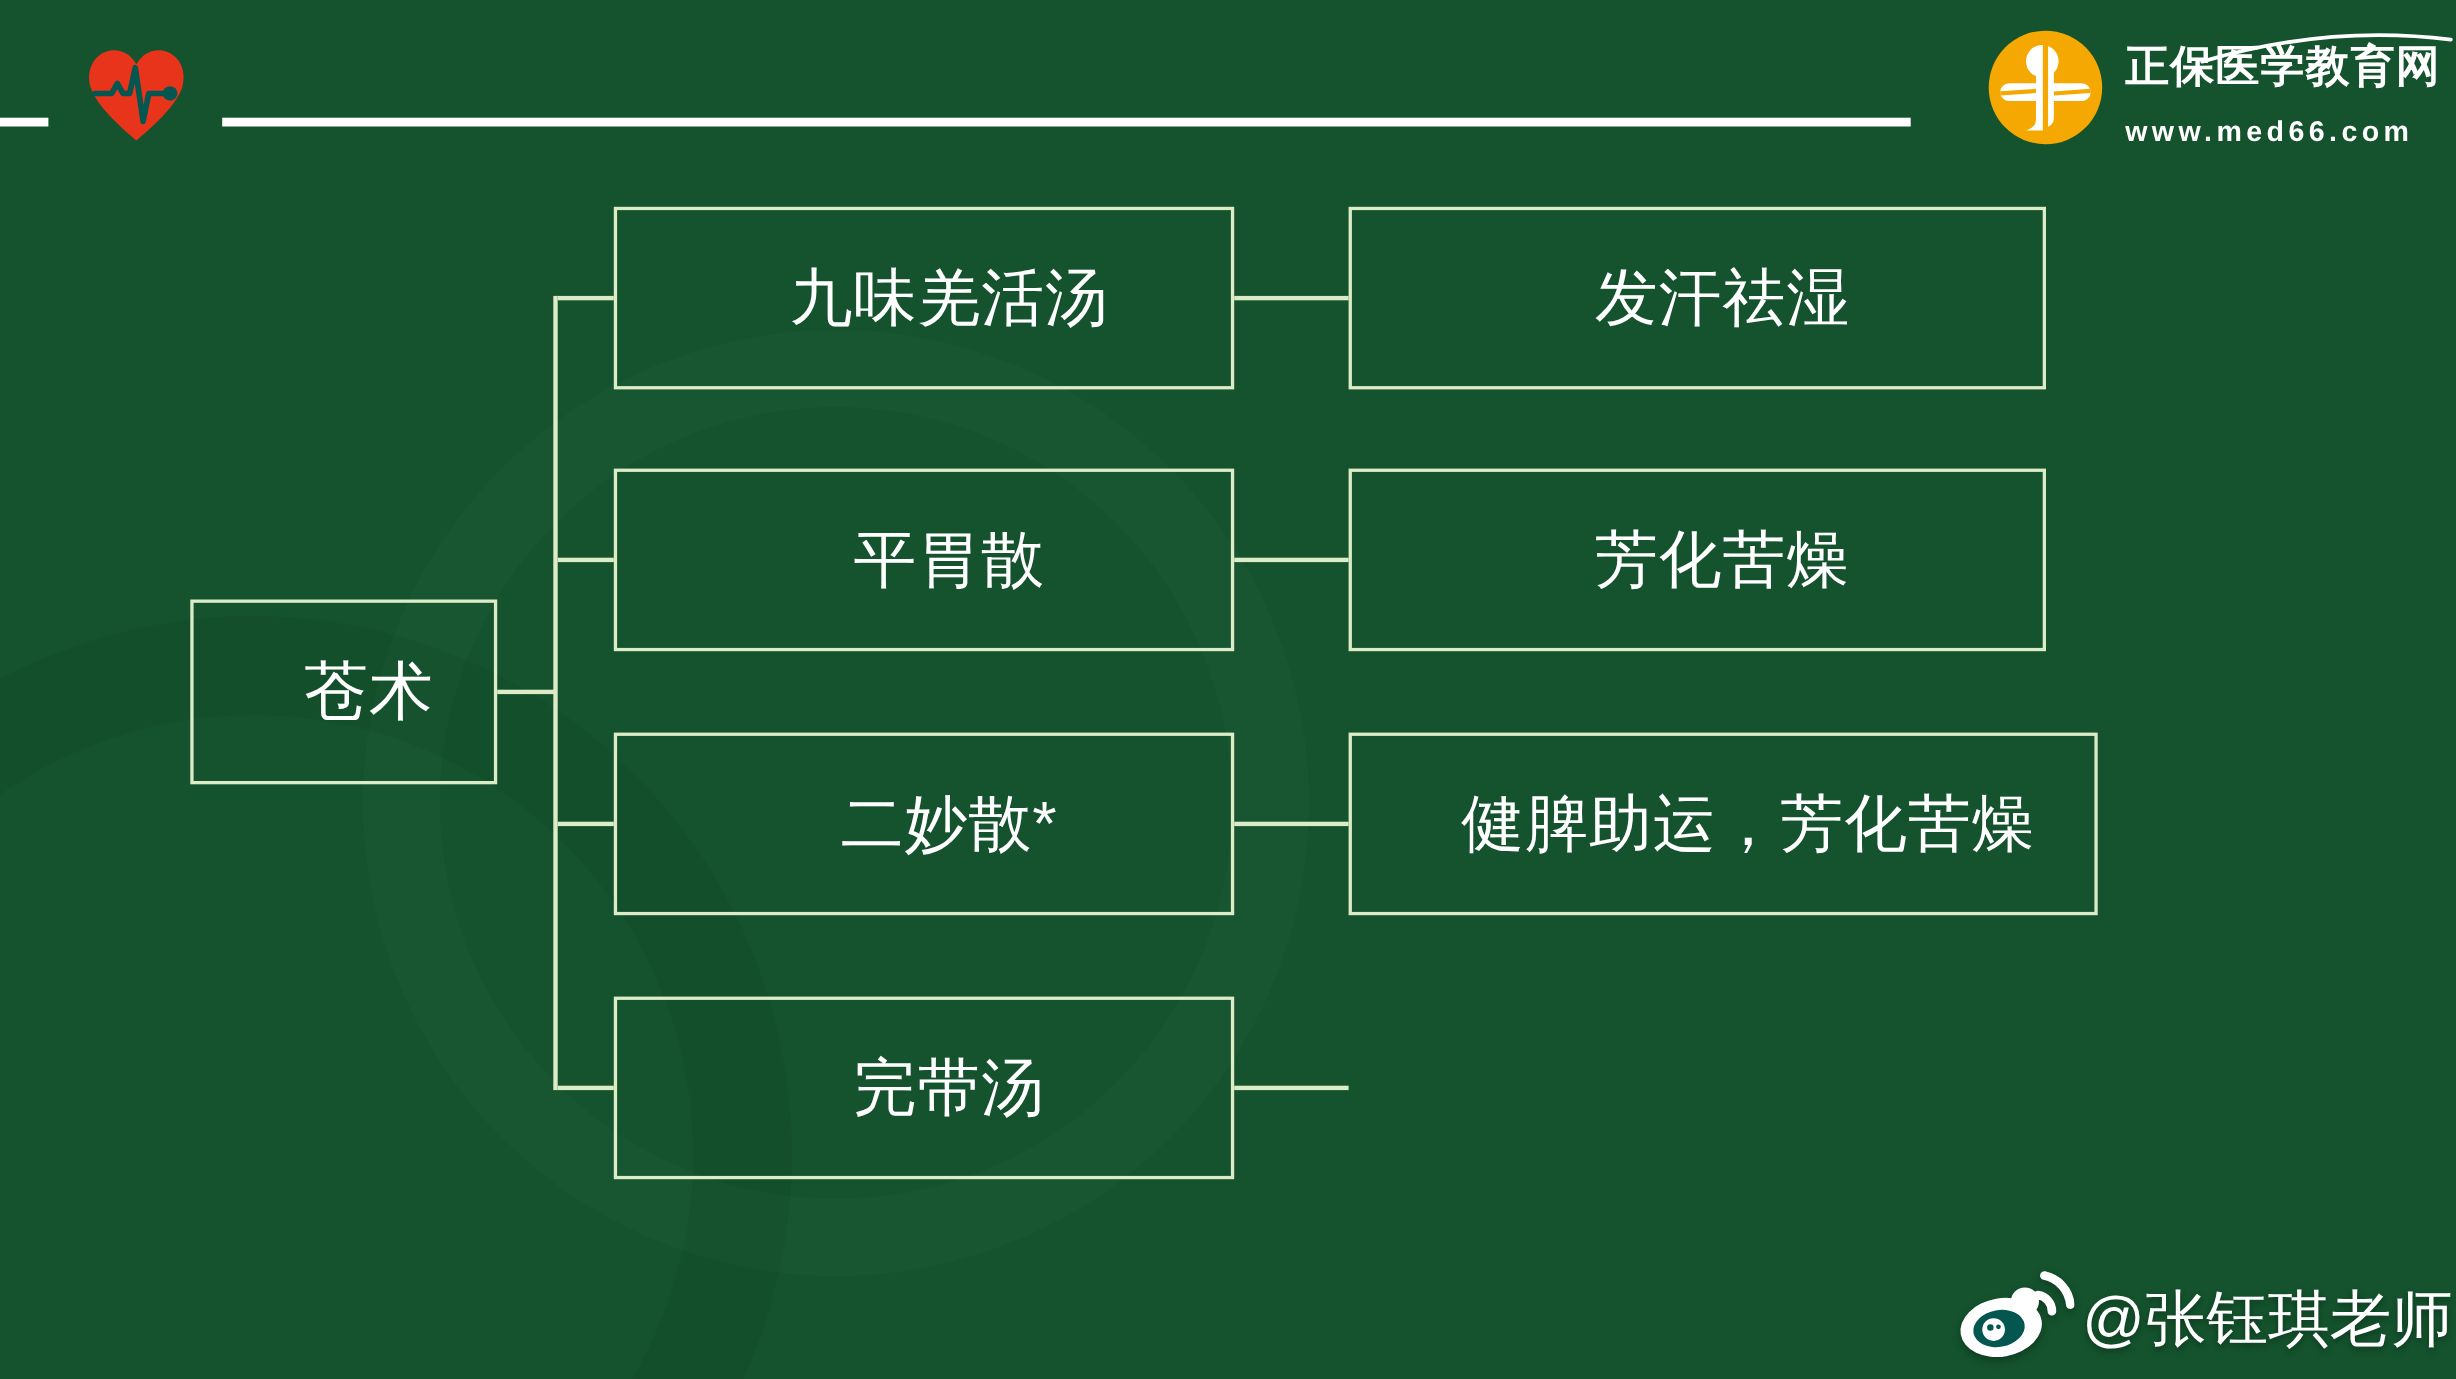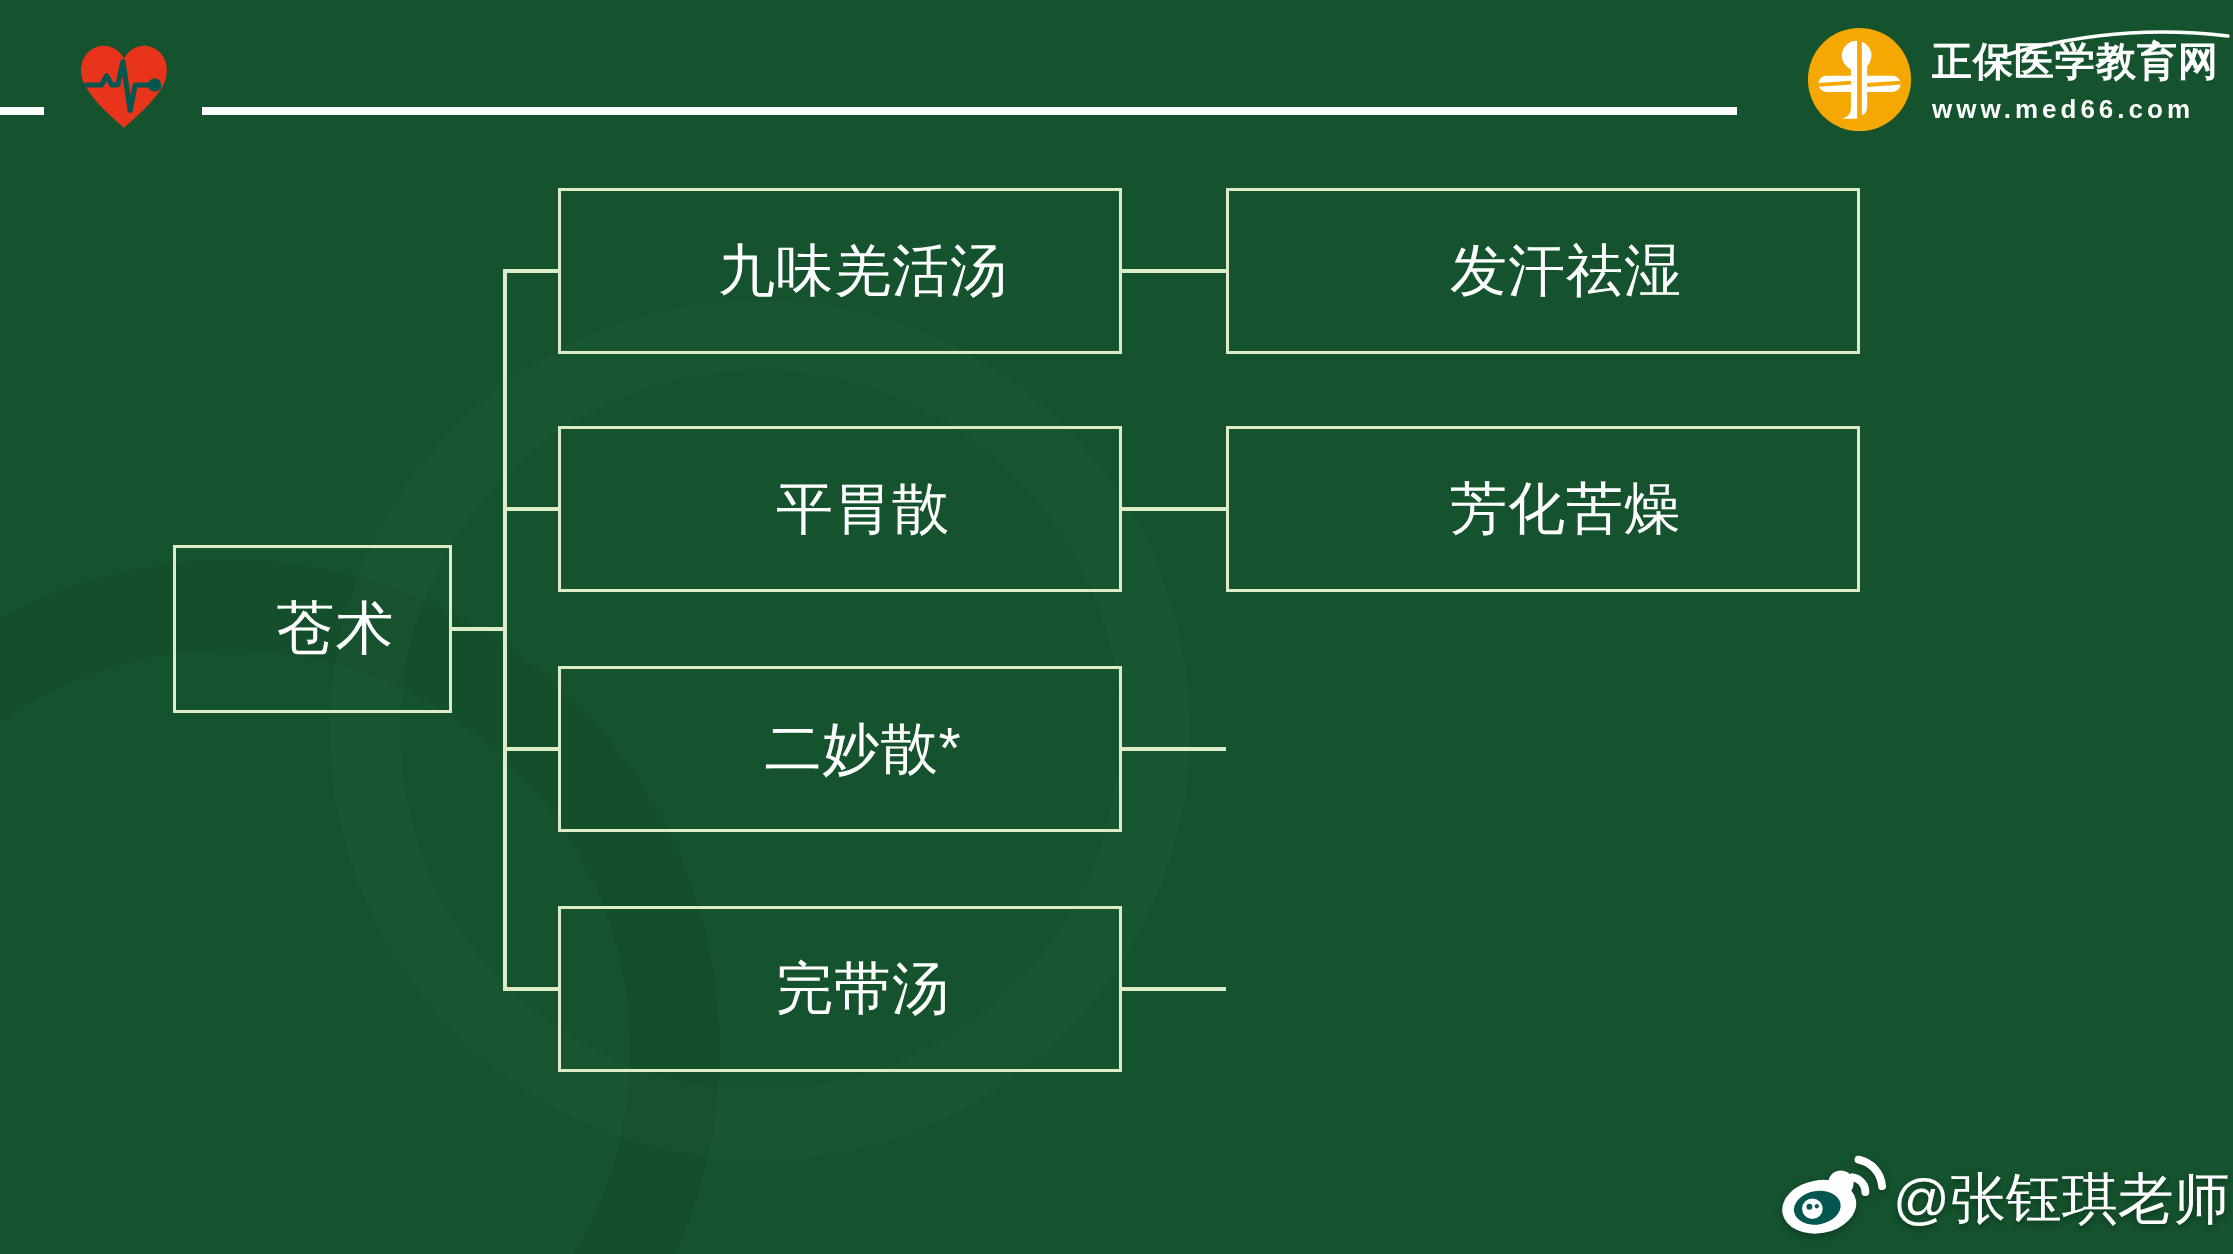--- a/index.html
+++ b/index.html
@@ -27,21 +27,21 @@
   .topline.right { left:202px; width:1535px; }
   .heart-wrap { position:absolute; left:73px; top:36px; width:102px; height:102px; }
   .logo-circle { position:absolute; left:1806px; top:26px; width:107px; height:107px; }
   .logo-text { position:absolute; left:1932px; top:36px; width:300px; text-align:left; }
   .logo-title {
     font-size:40px; font-weight:700; letter-spacing:1px; color:#ffffff;
     line-height:1.25; white-space:nowrap;
   }
   .logo-url {
     font-size:26px; font-weight:700; letter-spacing:4px; color:#ffffff;
-    margin-top:8px; white-space:nowrap;
+    margin-top:18px; white-space:nowrap;
   }
   .logo-arc { position:absolute; left:1998px; top:16px; width:235px; height:48px; }
   
   .node {
     position:absolute;
     border:3px solid #dcecc6;
     display:flex; align-items:center; justify-content:center;
     font-size:57px; color:#ffffff; letter-spacing:1px;
     white-space:nowrap;
     padding-left:46px;
@@ -129,20 +129,23 @@
   <div class="node col-formula row1">
     <span>平胃散</span>
   </div>
   <div class="node col-func row1">
     <span>芳化苦燥</span>
   </div>
 
   <div class="node col-formula row2">
     <span>二妙散*</span>
   </div>
+  <div class="node col-func row2 wide">
+    <span>健脾助运，芳化苦燥</span>
+  </div>
 
   <div class="node col-formula row3">
     <span>完带汤</span>
   </div>
 
   <div class="weibo-icon">
     <svg viewBox="0 0 110 95" width="108" height="95">
       <ellipse cx="42" cy="62" rx="38" ry="27" fill="#ffffff" transform="rotate(-10 42 62)"></ellipse>
       <circle cx="64" cy="38" r="13" fill="#ffffff"></circle>
       <ellipse cx="40" cy="63" rx="24" ry="17" fill="#045650" transform="rotate(-10 40 63)"></ellipse>

